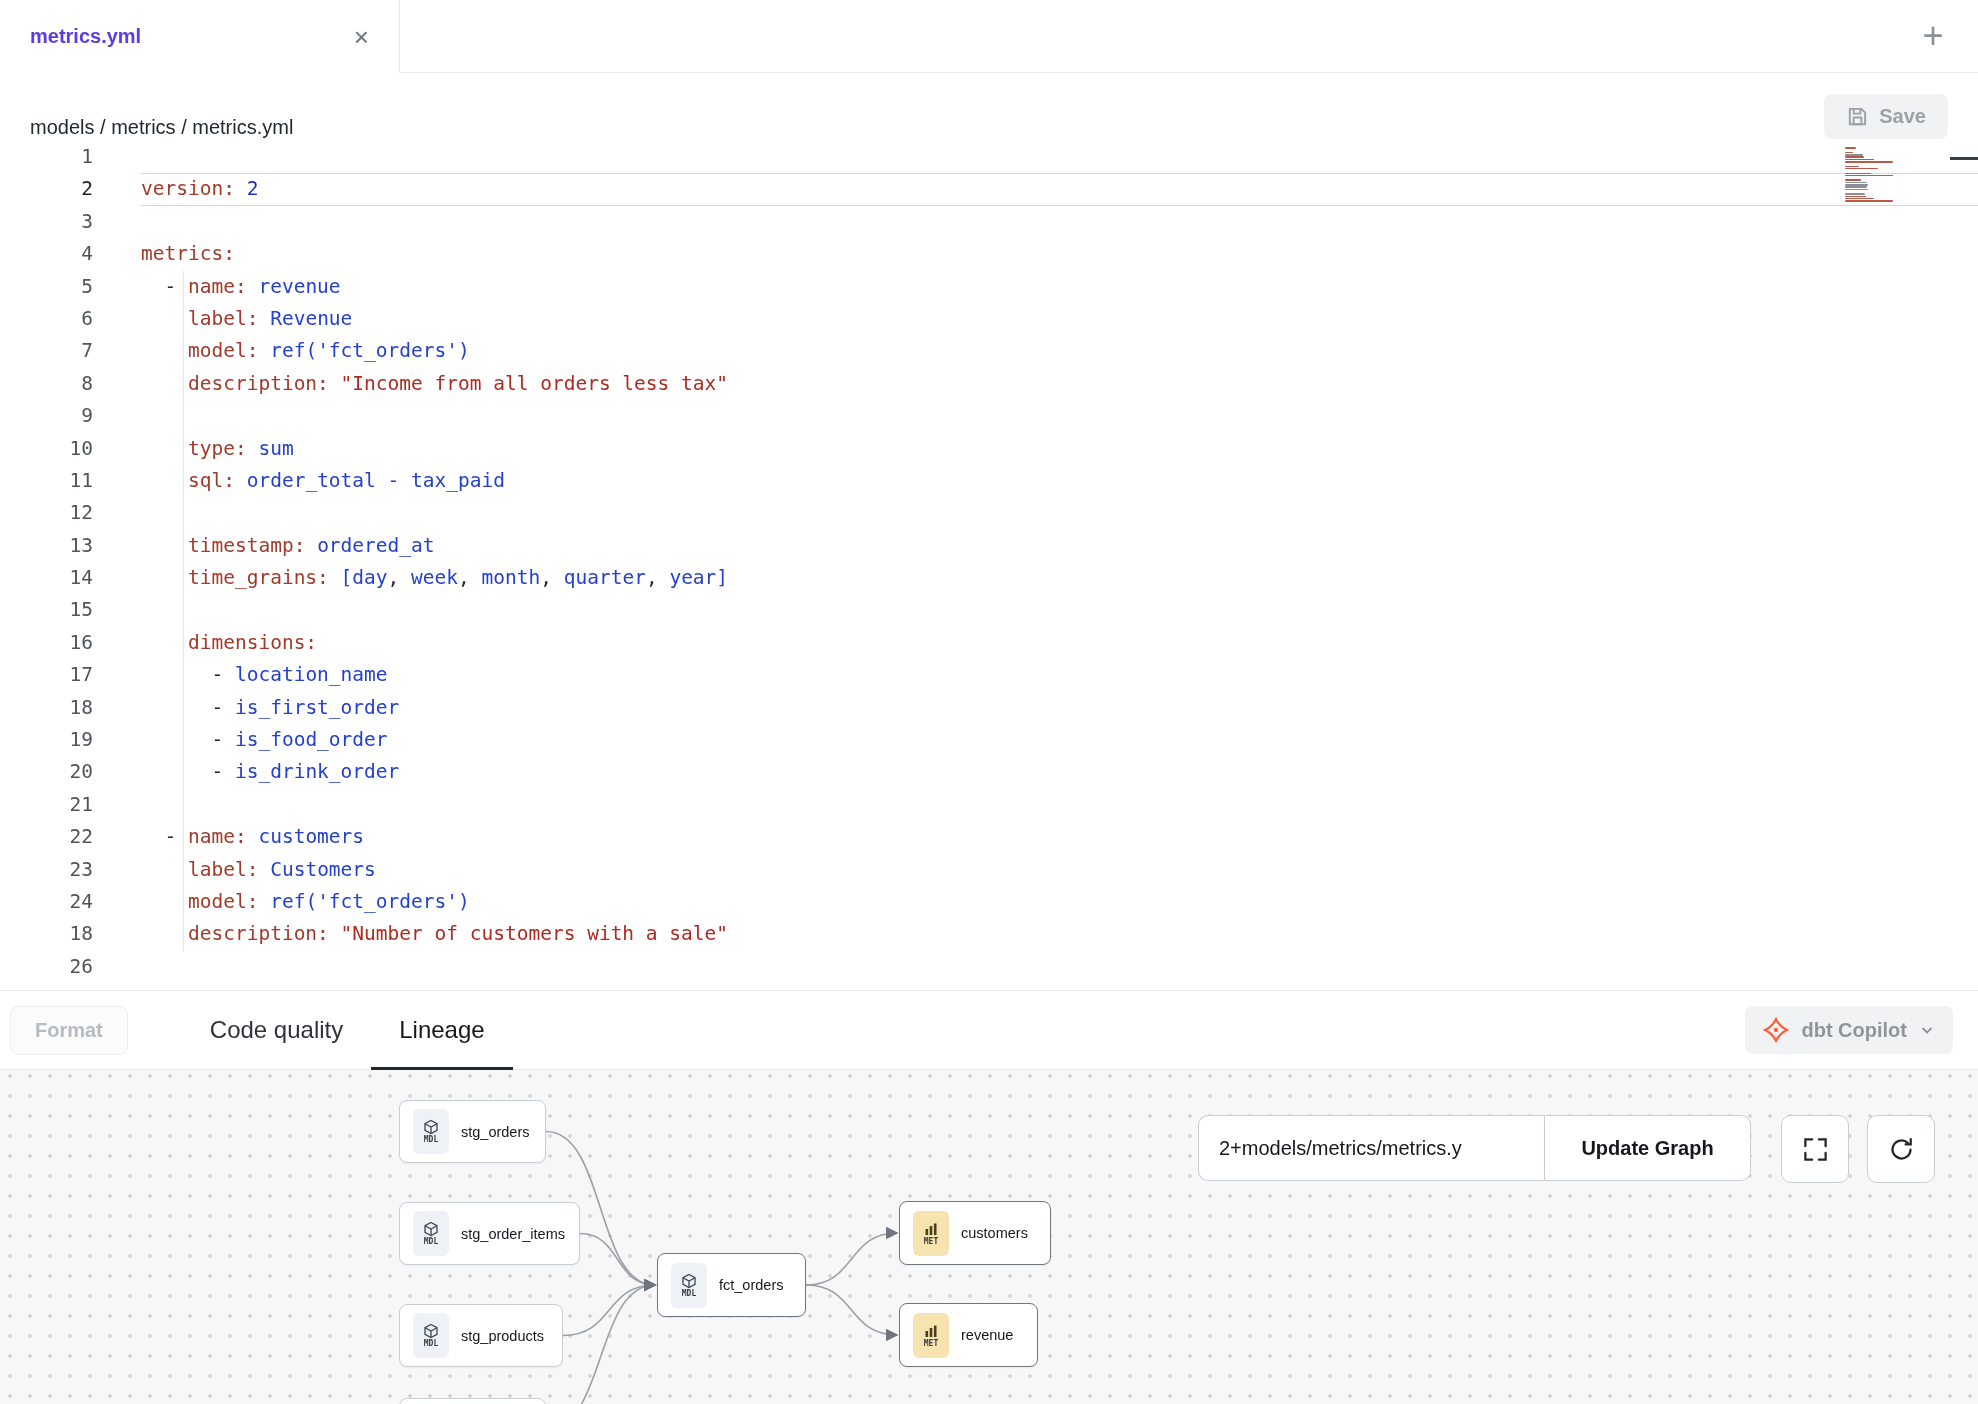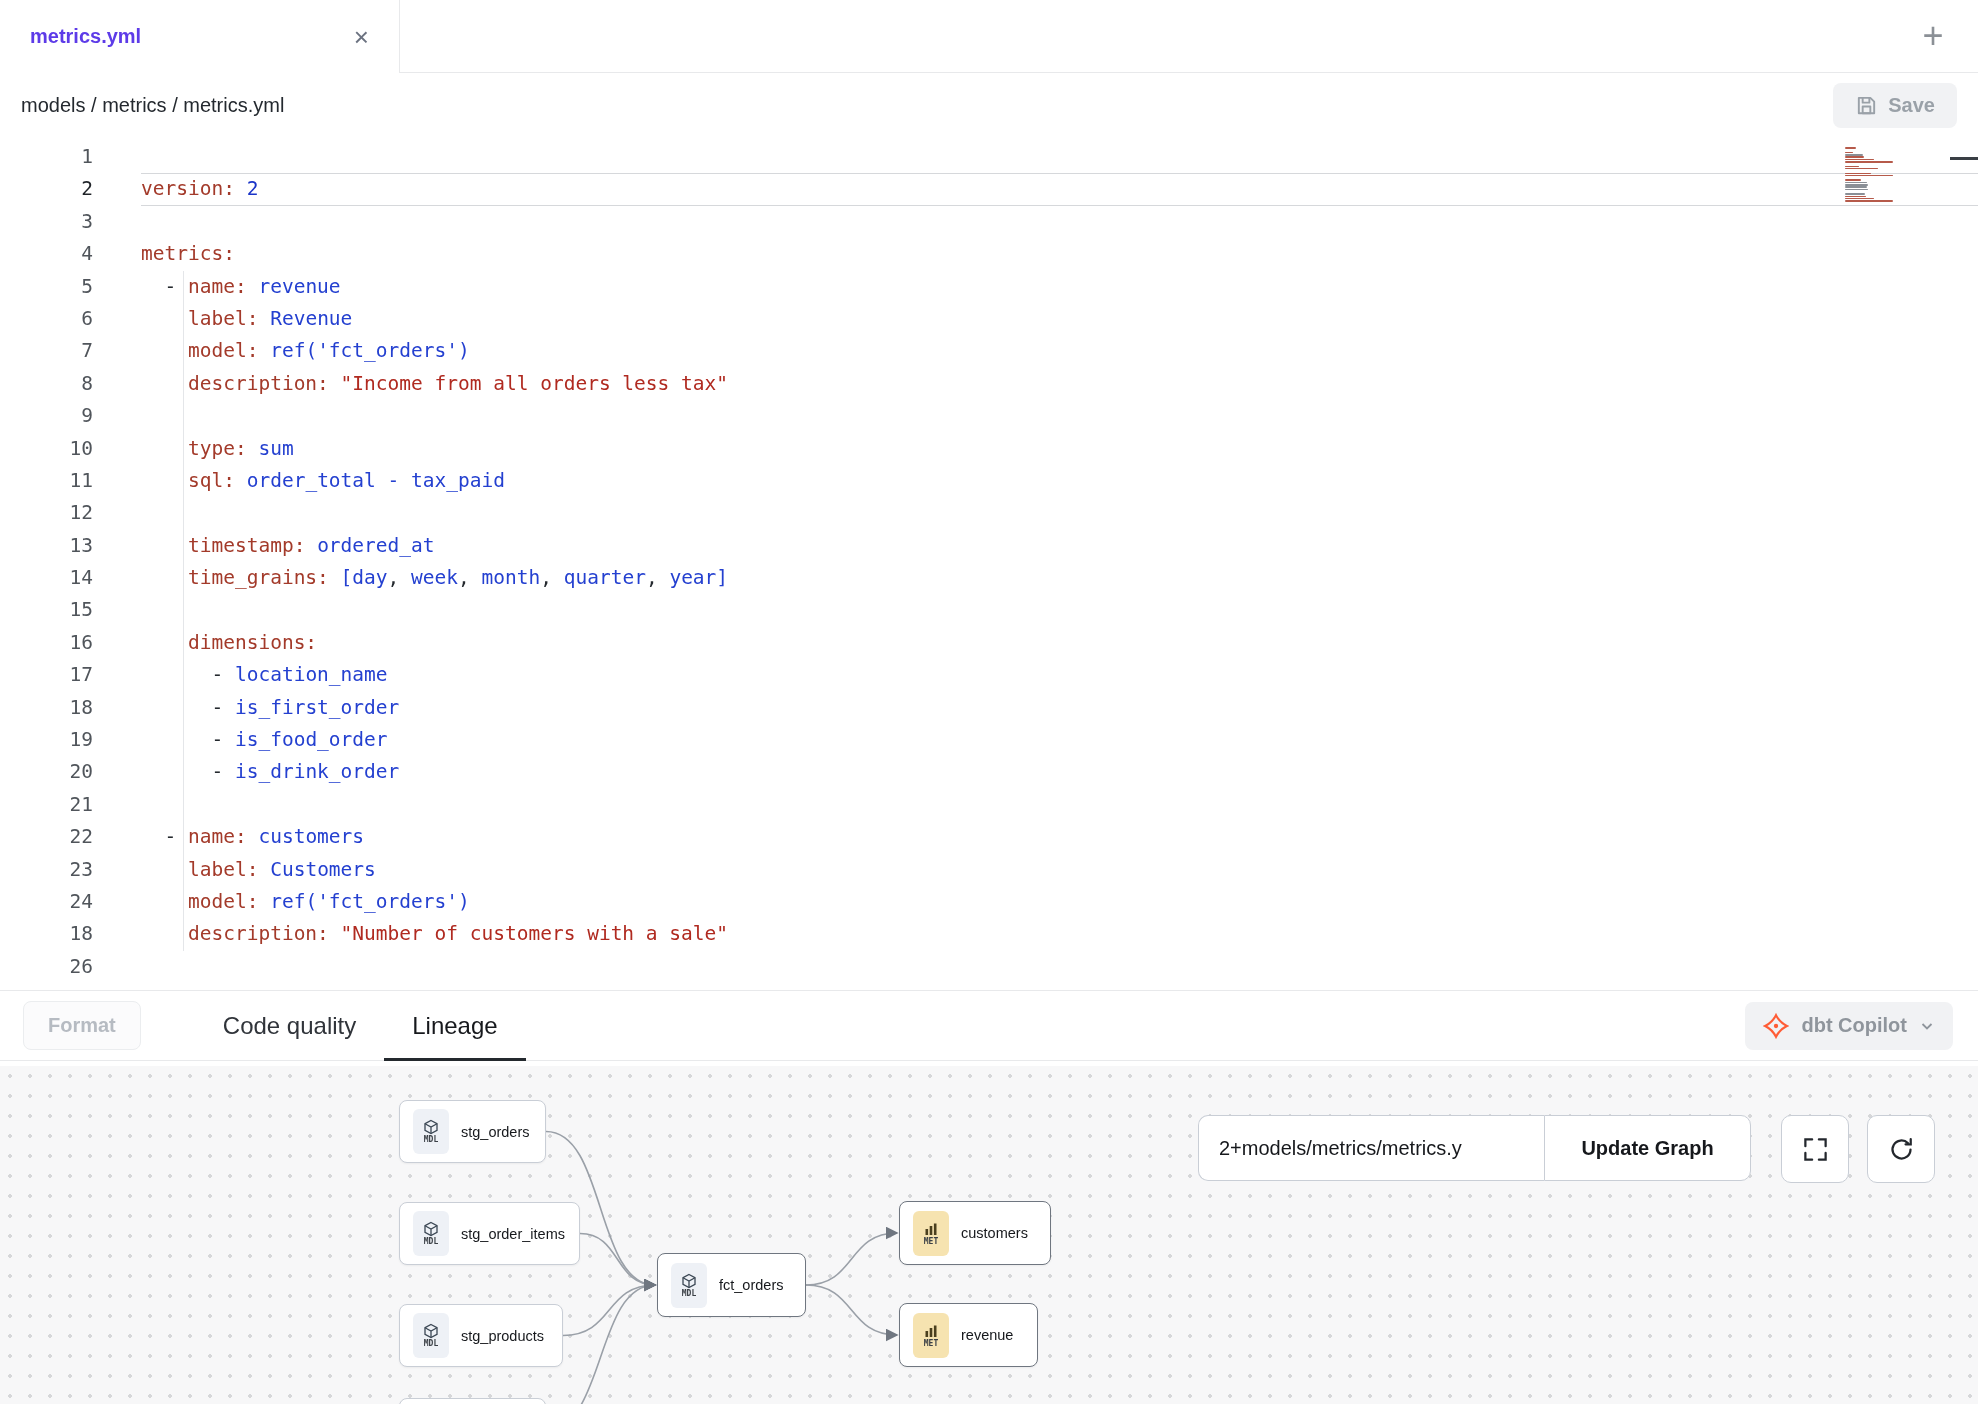--- a/index.html
+++ b/index.html
@@ -11,21 +11,21 @@
   .tabbar{position:absolute;top:0;left:0;right:0;height:72px;background:#fff;
     border-bottom:1px solid #e8e9eb;display:flex;align-items:stretch;z-index:3;}
   .tab{width:400px;box-sizing:border-box;display:flex;align-items:center;justify-content:space-between;
     padding:16px 30px;border-right:1px solid #e8e9eb;background:#fff;height:73px;}
   .tab-label{color:#5d3be8;font-size:20px;font-weight:600;}
   .tab-close{color:#6b7280;font-size:26px;line-height:1;cursor:pointer;}
   .newtab{margin-left:auto;width:90px;display:flex;align-items:center;justify-content:center;}
   .newtab span{color:#8b9096;font-size:36px;font-weight:300;line-height:1;}
   
   .crumbrow{position:absolute;top:72px;left:0;right:0;height:67px;background:#fff;
-    display:flex;align-items:center;padding:0 21px;box-sizing:border-box;z-index:2;}
+    display:flex;align-items:flex-end;padding:0 30px;box-sizing:border-box;z-index:2;}
   .crumb{font-size:20px;color:#24292f;}
   .save-btn{margin-left:auto;display:flex;align-items:center;gap:10px;background:#f1f2f4;
     border:none;border-radius:8px;padding:11px 22px;color:#9aa1a8;font-size:20px;font-weight:600;
     font-family:inherit;cursor:default;}
   
   .editor{position:absolute;top:139px;left:0;right:0;height:851px;background:#fff;display:flex;
     font-family:"DejaVu Sans Mono",monospace;font-size:19.5px;line-height:32.4px;}
   .gutter{width:93px;flex:none;text-align:right;color:#50555b;padding-top:2px;}
   .gutter .ln{height:32.4px;}
   .gutter .ln.active{color:#1f2328;}
@@ -36,23 +36,23 @@
   .tk-key{color:#a33a2a;}
   .tk-val{color:#2440d0;}
   .tk-str{color:#b02a20;}
   .tk-num{color:#1a34c8;}
   .tk-punct{color:#24292e;}
   .tk-plain{color:#24292e;}
   .minimap{position:absolute;top:6px;right:83px;width:50px;}
   .mm-bar{height:1.5px;margin-bottom:0.8px;border-radius:1px;}
   .scroll-dash{position:absolute;top:18px;right:0;width:28px;height:3px;background:#3a3f45;}
   
-  .toolbar{position:absolute;top:990px;left:0;right:0;height:71px;box-sizing:border-box;background:#fff;
+  .toolbar{position:absolute;top:990px;left:0;right:0;height:80px;box-sizing:border-box;background:#fff;
     border-top:1px solid #e8e9eb;border-bottom:1px solid #e8e9eb;display:flex;align-items:center;
-    padding:0 25px 0 23px;z-index:2;}
+    padding:0 25px 0 10px;z-index:2;}
   .format-btn{background:#fbfbfc;border:1px solid #ebedef;color:#b6bbc2;font-size:20px;font-weight:600;
     padding:12px 24px;border-radius:8px;font-family:inherit;}
   .tb-tabs{display:flex;margin-left:54px;height:100%;align-items:stretch;}
   .tb-tab{padding:0 28px;display:flex;align-items:center;font-size:24px;color:#30343a;position:relative;cursor:pointer;}
   .tb-tab.active{color:#16181c;}
   .tb-tab.active::after{content:"";position:absolute;left:0;right:0;bottom:-1px;height:3px;background:#24292e;}
   .copilot-btn{margin-left:auto;display:flex;align-items:center;gap:12px;background:#f1f2f4;border:none;
     border-radius:8px;padding:11px 18px;color:#8f959c;font-size:20px;font-weight:600;font-family:inherit;}
   
   .lineage{position:absolute;top:1066px;left:0;right:0;height:338px;overflow:hidden;

